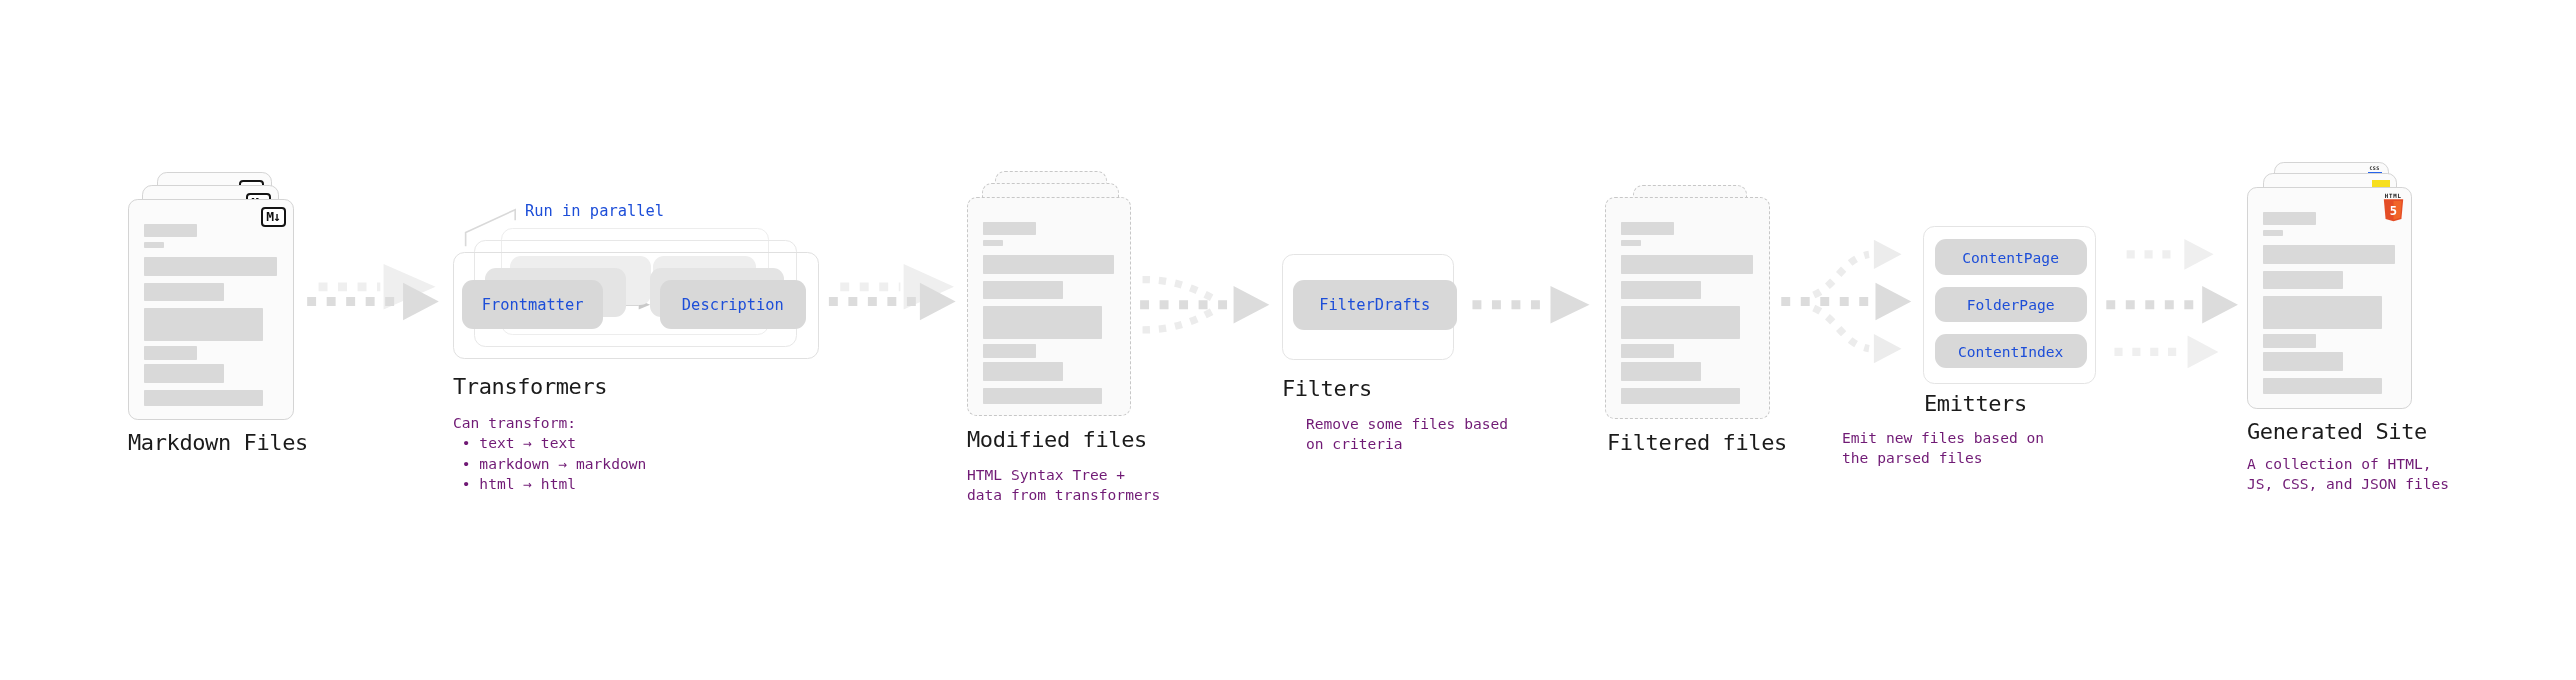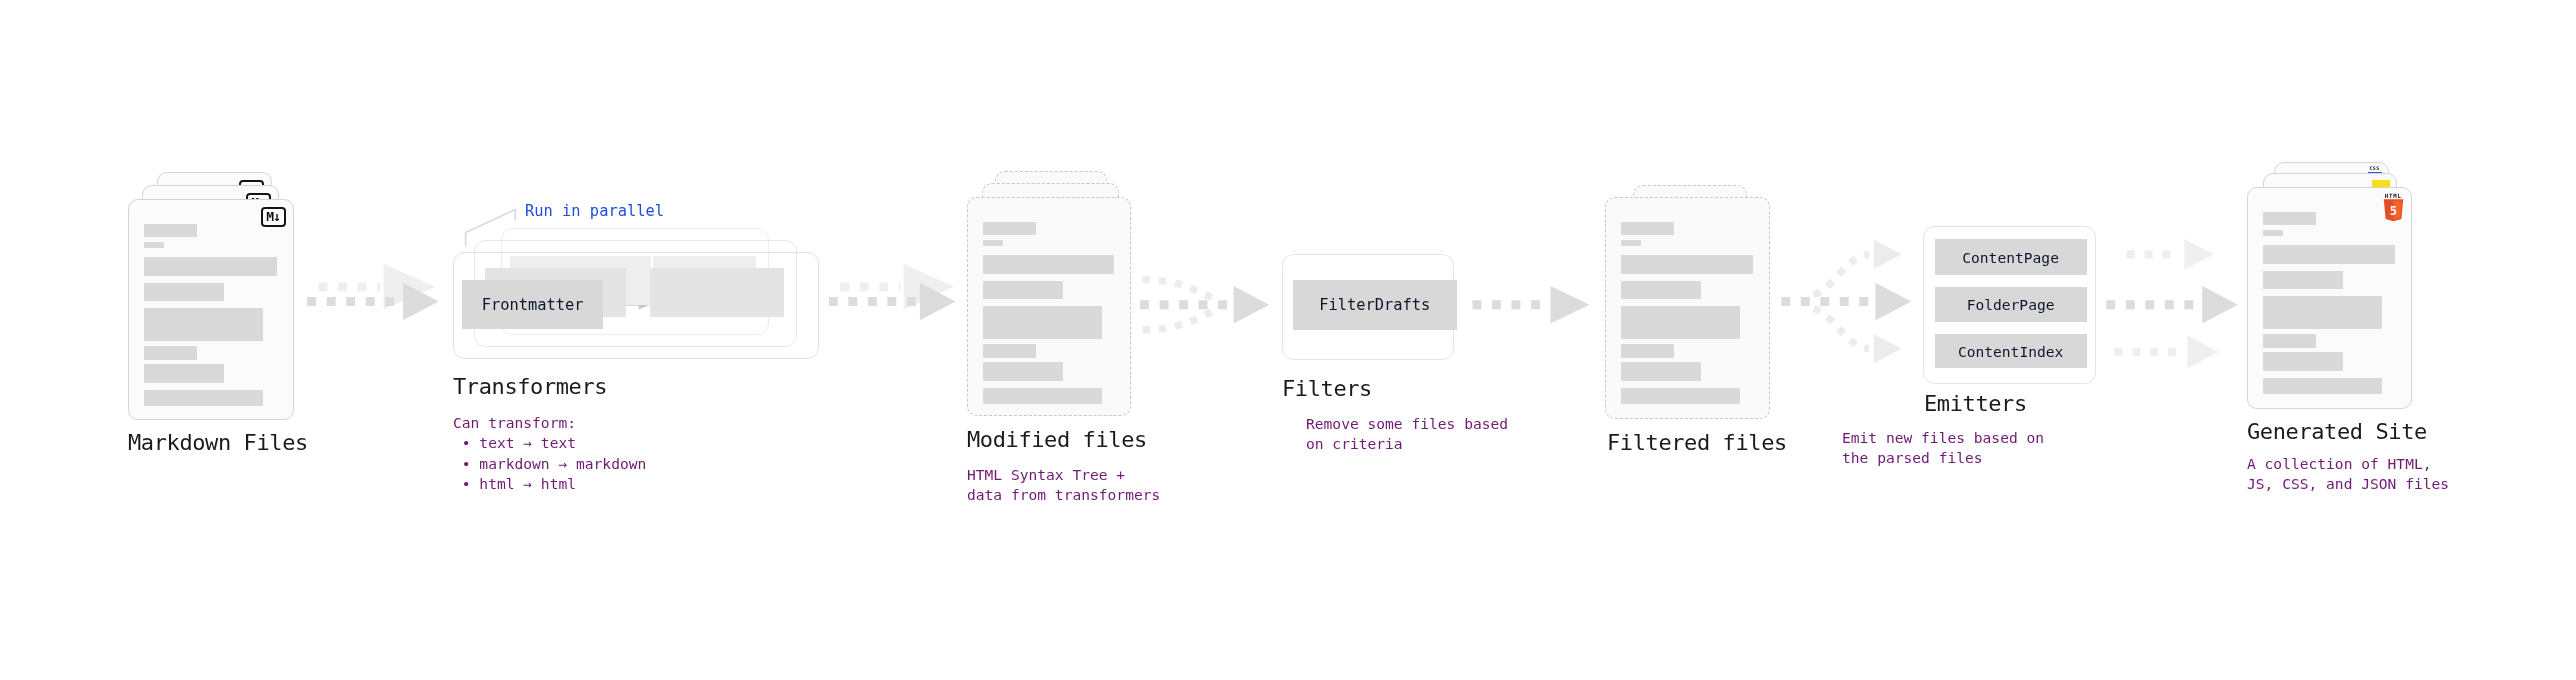--- a/index.html
+++ b/index.html
@@ -27,22 +27,22 @@
   
   .h5-badge{position:absolute;top:4.9px;right:7.3px;width:21px;text-align:center}
   .h5-word{font-size:5.7px;font-weight:bold;letter-spacing:0.8px;color:#111;line-height:6.5px}
   .js-badge{position:absolute;top:5.7px;right:6.5px;width:18px;height:9.8px;background:var(--js-yellow,#F7DF1E)}
   .css-badge{position:absolute;top:3.3px;right:6.5px;width:14px;text-align:center}
   .css-word{font-size:4.9px;font-weight:bold;color:#111;line-height:4.9px;letter-spacing:0.4px}
   .css-bar{height:2.4px;background:var(--css-blue,#2563EB);margin-top:0.8px}
   
   .panel{position:absolute;background:#ffffff;border:1.6px solid #e4e4e4;border-radius:11.4px;box-sizing:border-box}
   .t-box{position:absolute;background:transparent;border:1.6px solid #e0e0e0;border-radius:11.4px;box-sizing:border-box}
-  .pill{position:absolute;background:var(--pill-gray,#d8d8d8);border-radius:0;display:flex;align-items:center;
-    justify-content:center;font-size:15.4px;color:#0f172a;box-sizing:border-box}
+  .pill{position:absolute;background:var(--pill-gray,#d8d8d8);border-radius:11px;display:flex;align-items:center;
+    justify-content:center;font-size:15.4px;color:#1d4ed8;box-sizing:border-box}
   .pill--ghost1{background:#e4e4e4}
   .pill--ghost2{background:#eeeeee}
   .pill--em{font-size:14.6px}
   
   .stage-label{position:absolute;font-size:22px;letter-spacing:-0.4px;color:#1b1b1b;white-space:pre}
   .stage-body{position:absolute;font-size:14.6px;line-height:20.3px;color:#701a75;white-space:pre}
   .note{position:absolute;font-size:15.4px;color:#1d4ed8;white-space:pre}
   svg.overlay{position:absolute;left:0;top:0;pointer-events:none}
 </style>
 </head>
@@ -154,20 +154,21 @@
   <div class="t-box" style="left:501px;top:228px;width:268px;height:107px;border-color:#ededed">
     <div class="pill pill--ghost2" style="left:8.1px;top:27px;width:141px;height:49px"></div>
     <div class="pill pill--ghost2" style="right:12.2px;top:27px;width:103px;height:49px"></div>
   </div>
   <div class="t-box" style="left:474px;top:240px;width:323px;height:107px;border-color:#e7e7e7">
     <div class="pill pill--ghost1" style="left:9.8px;top:27px;width:141px;height:49px"></div>
     <div class="pill pill--ghost1" style="right:12.2px;top:27px;width:134px;height:49px"></div>
   </div>
   <div class="t-box" style="left:453px;top:252px;width:366px;height:107px">
     <div class="pill" style="left:8.1px;top:27px;width:141px;height:49px">Frontmatter</div>
+    <div class="pill" style="right:12.2px;top:27px;width:146px;height:49px">Description</div>
   </div>
 </div>
 <div class="stage-label" style="left:453px;top:374px">Transformers</div>
 <div class="stage-body" style="left:453px;top:413px">Can transform:
  • text → text
  • markdown → markdown
  • html → html</div>
 
 <div class="abs">
   <div class="doc doc--dashed" style="left:995px;top:171px;width:112px;height:221px"></div>

